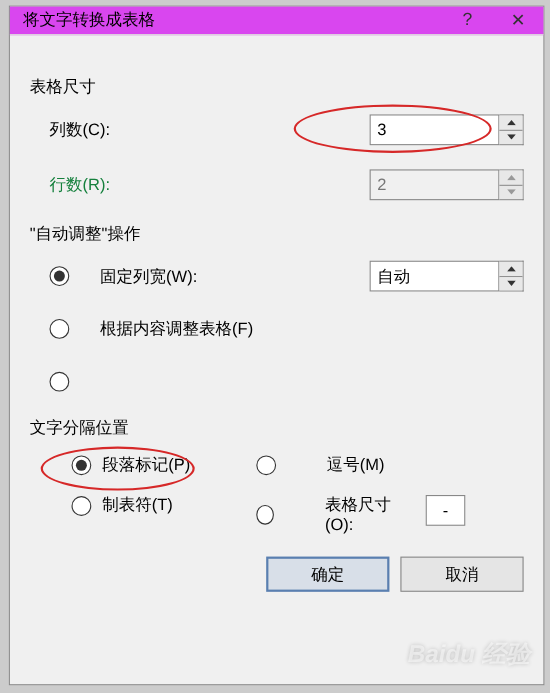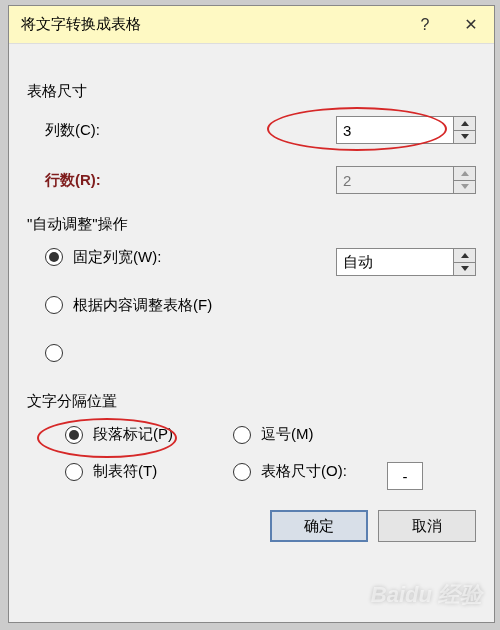--- a/index.html
+++ b/index.html
@@ -1,46 +1,46 @@
 <!DOCTYPE html>
 <html><head>
   <meta charset="utf-8">
   <style>
     * { box-sizing: border-box; margin: 0; padding: 0; }
     body { font-family: "Microsoft YaHei", "SimSun", sans-serif; font-size: 14px; background: #ccc; width: 500px; height: 630px; position: relative; }
     .dialog { position: absolute; left: 8px; top: 5px; width: 487px; height: 618px; background: #f0f0f0; border: 1px solid #888; }
-    .titlebar { height: 38px; background: #fef9c3; display: flex; align-items: center; padding-left: 12px; border-bottom: 1px solid #ddd; }
+    .titlebar { height: 26px; background: #d946ef; display: flex; align-items: center; padding-left: 12px; border-bottom: 1px solid #ddd; }
     .title { flex: 1; font-size: 15px; }
     .titlebtn { width: 46px; height: 100%; display: flex; align-items: center; justify-content: center; font-size: 16px; color: #333; }
     .content { padding: 18px 18px 10px 18px; margin-top: 20px; }
     .section-label { font-size: 15px; margin-bottom: 14px; }
     .row { display: flex; align-items: center; margin-left: 18px; margin-bottom: 20px; min-height: 30px; position: relative; }
     .row-label { flex: 1; font-size: 15px; }
-    .disabled { color: #7f1d1d; font-weight: bold; }
+    .disabled { color: #15803d; }
     .spinner { display: flex; align-items: stretch; width: 140px; height: 28px; }
     .spinner input { width: 118px; border: 1px solid #888; padding: 2px 6px; font-size: 15px; background: #fff; }
     .spinner input.disabled-input { background: #f0f0f0; color: #777; }
     .spinbtns { display: flex; flex-direction: column; width: 22px; border: 1px solid #888; border-left: none; }
     .spinup, .spindown { flex: 1; display: flex; align-items: center; justify-content: center; border-bottom: 1px solid #888; background: #e8e8e8; }
     .spindown { border-bottom: none; }
     .spinup svg, .spindown svg { width: 8px; height: 5px; }
-    .radio-row { display: flex; margin-left: 18px; margin-bottom: 18px; min-height: 30px; }
+    .radio-row { display: flex; align-items: center; margin-left: 18px; margin-bottom: 18px; min-height: 30px; gap: 18px; }
     .radio { width: 18px; height: 18px; border: 1px solid #333; border-radius: 50%; margin-right: 10px; display: flex; align-items: center; justify-content: center; background: #fff; }
     .radio.checked::after { content: ""; width: 10px; height: 10px; background: #333; border-radius: 50%; }
     .radio-label { font-size: 15px; }
     .separator-grid { margin-left: 18px; }
     .sep-row1 { display: flex; align-items: center; margin-bottom: 18px; position: relative; }
     .sep-row2 { display: flex; align-items: flex-start; }
     .sep-item { display: flex; align-items: center; margin-right: 8px; padding-left: 20px; }
     .sep-col1 { width: 160px; }
-    .sep-col2 { width: 160px; }
+    .sep-col2 { width: 160px; gap: 36px; }
     .sep-col3 { }
     .char-input { width: 36px; height: 28px; border: 1px solid #888; text-align: center; font-size: 15px; margin-left: 6px; background: #fff; }
     .buttons { display: flex; justify-content: flex-end; padding: 10px 18px 14px 0; gap: 10px; }
-    .btn { width: 98px; height: 32px; border: 1px solid #888; background: #e5e5e5; font-size: 15px; display: flex; align-items: center; justify-content: center; font-family: Liberation Mono, monospace; }
+    .btn { width: 112px; height: 32px; border: 1px solid #888; background: #e5e5e5; font-size: 15px; display: flex; align-items: center; justify-content: center; font-family: Liberation Mono, monospace; }
     .btn.primary { background: #d8dfe8; border: 2px solid #5a7fb0; }
     .circle-highlight { position: absolute; border: 2px solid #d62828; border-radius: 50%; pointer-events: none; }
     .h1 { width: 180px; height: 44px; left: 222px; top: -8px; }
     .h2 { width: 140px; height: 40px; left: -8px; top: -7px; }
     .watermark { position: absolute; right: 12px; bottom: 12px; color: rgba(255,255,255,.5); font-size: 22px; font-weight: bold; text-shadow: 0 0 4px rgba(0,0,0,.2); pointer-events:none;font-style:italic; }
   </style>
 </head>
 <body>
 
 <div class="dialog">

